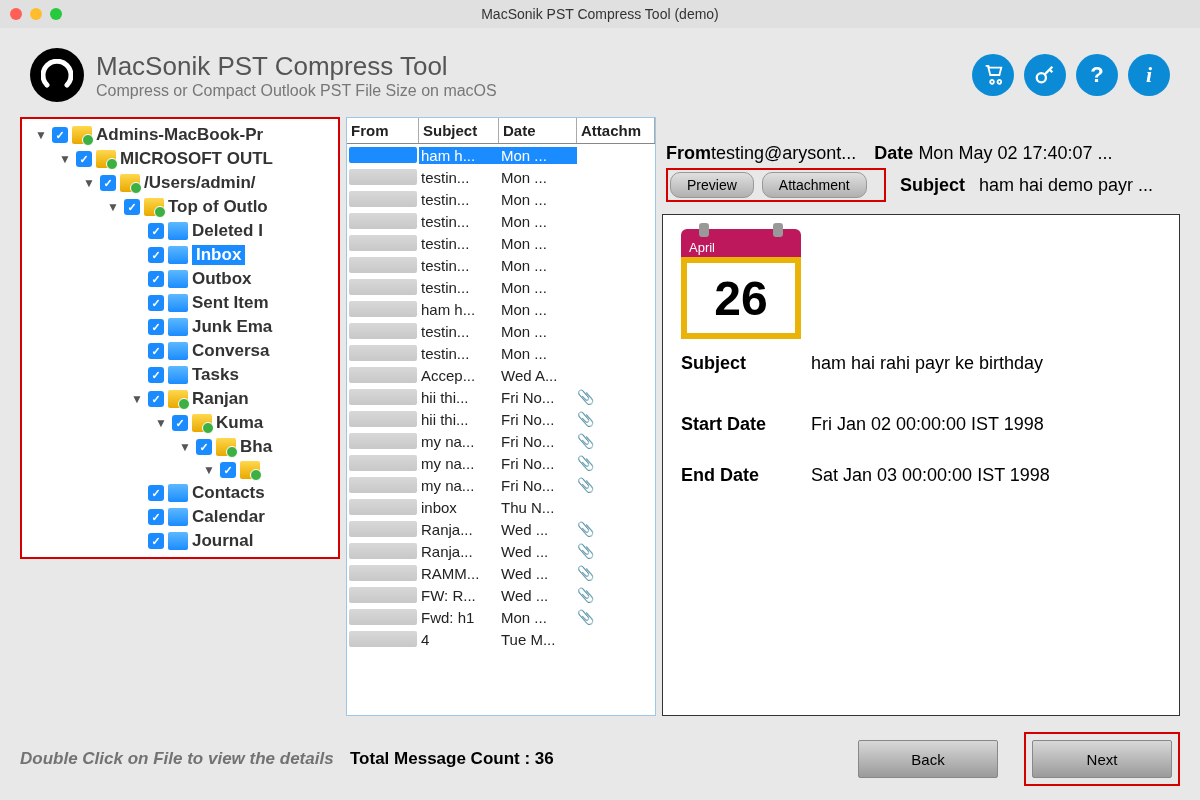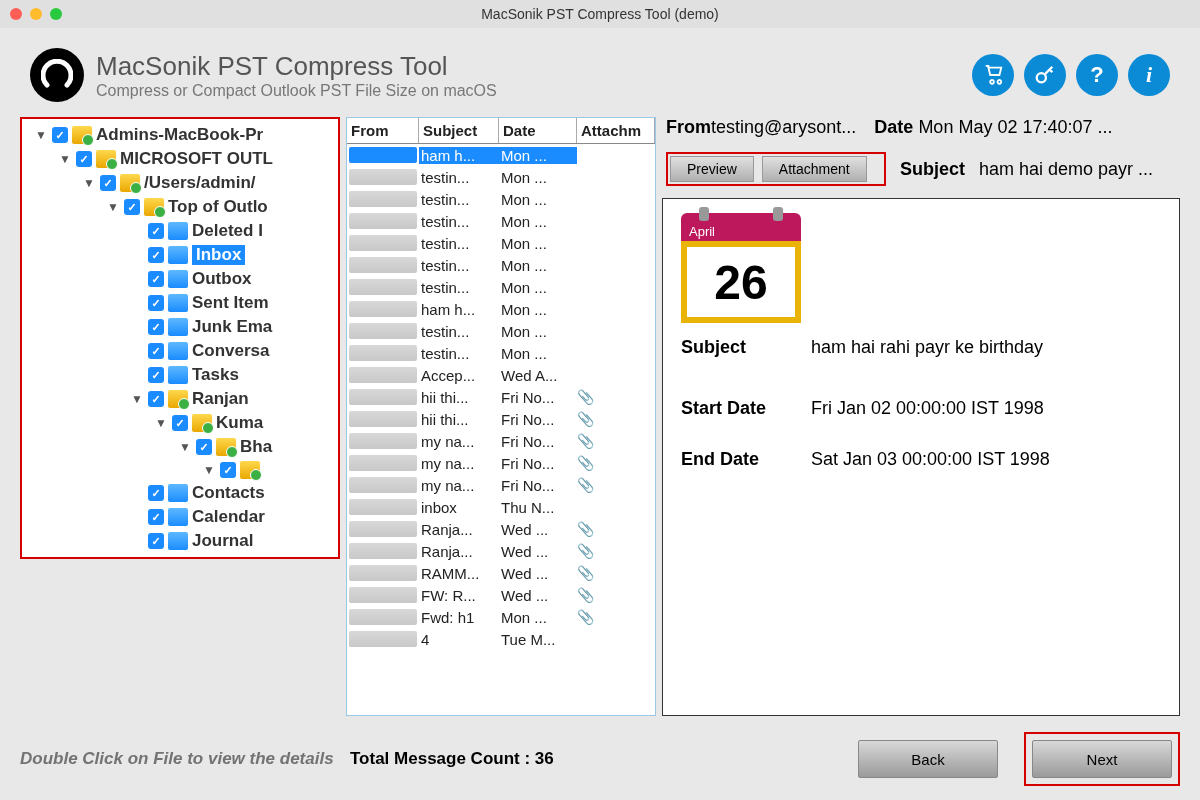--- a/index.html
+++ b/index.html
@@ -40,24 +40,24 @@
 .msg-body { flex: 1; overflow: auto; }
 .msg-row { display: flex; font-size: 15px; color: #222; height: 22px; align-items: center; }
 .msg-row .blur { background: linear-gradient(#d8d8d8,#c8c8c8); width: 68px; height: 16px; margin: 0 2px; border-radius: 2px; }
 .msg-row .blur.sel { background: #1a8cff; }
 .msg-row .csub { width: 80px; overflow: hidden; text-overflow: ellipsis; white-space: nowrap; padding-left: 2px; }
 .msg-row .cdate { width: 78px; overflow: hidden; white-space: nowrap; padding-left: 2px; }
 .msg-row .catt { flex: 1; display: flex; align-items: center; }
 .msg-row.sel .csub, .msg-row.sel .cdate { background: #1a8cff; color: #fff; }
 .clip { width: 16px; height: 16px; color: #c9a000; font-size: 14px; }
 .preview-panel { flex: 1; display: flex; flex-direction: column; }
-.preview-meta { display: flex; flex-wrap: wrap; gap: 14px 18px; padding: 0 4px 6px 4px; font-size: 18px; }
+.preview-meta { display: flex; flex-wrap: wrap; gap: 4px 18px; padding: 0 4px 6px 4px; font-size: 18px; margin-top: 26px; }
 .preview-meta b { font-weight: bold; }
 .tab-row { display: flex; gap: 8px; align-items: center; padding: 2px; border: 2px solid #d40000; width: 220px; }
-.tab-btn { padding: 4px 16px; border-radius: 0; background: linear-gradient(#e0e0e0,#b0b0b0); font-size: 14px; cursor: pointer; border:1px solid #999; }
+.tab-btn { padding: 4px 16px; border-radius: 10px; background: linear-gradient(#e0e0e0,#b0b0b0); font-size: 14px; cursor: pointer; border:1px solid #999; }
 .preview-body { flex: 1; border: 1px solid #333; background: #fff; margin-top: 6px; padding: 14px 18px; font-size: 18px; overflow: auto; }
 .calendar-icon { width: 120px; height: 110px; margin-bottom: 14px; }
 .cal-top { width: 120px; height: 28px; background: #be185d; border-radius: 6px 6px 0 0; color:#fff; font-size:13px; display:flex; align-items:flex-end; padding:0 8px 2px 8px; position:relative;}
 .cal-top::before, .cal-top::after { content:''; position:absolute; top:-6px; width:10px; height:14px; background:#999; border-radius:3px;}
 .cal-top::before{left:18px;} .cal-top::after{right:18px;}
 .cal-body { width:120px; height:82px; background:#fff; border:6px solid #eab308; display:flex; align-items:center; justify-content:center; font-size:48px; font-weight:bold;}
 .preview-body .row { display:flex; margin: 14px 0; }
 .preview-body .row .lbl { width:130px; font-weight:bold;}
 .footer { display:flex; align-items:center; padding: 6px 20px 14px 20px; font-size: 17px; }
 .footer-left { font-style: italic; font-weight: bold; color:#737373; width: 330px;}

